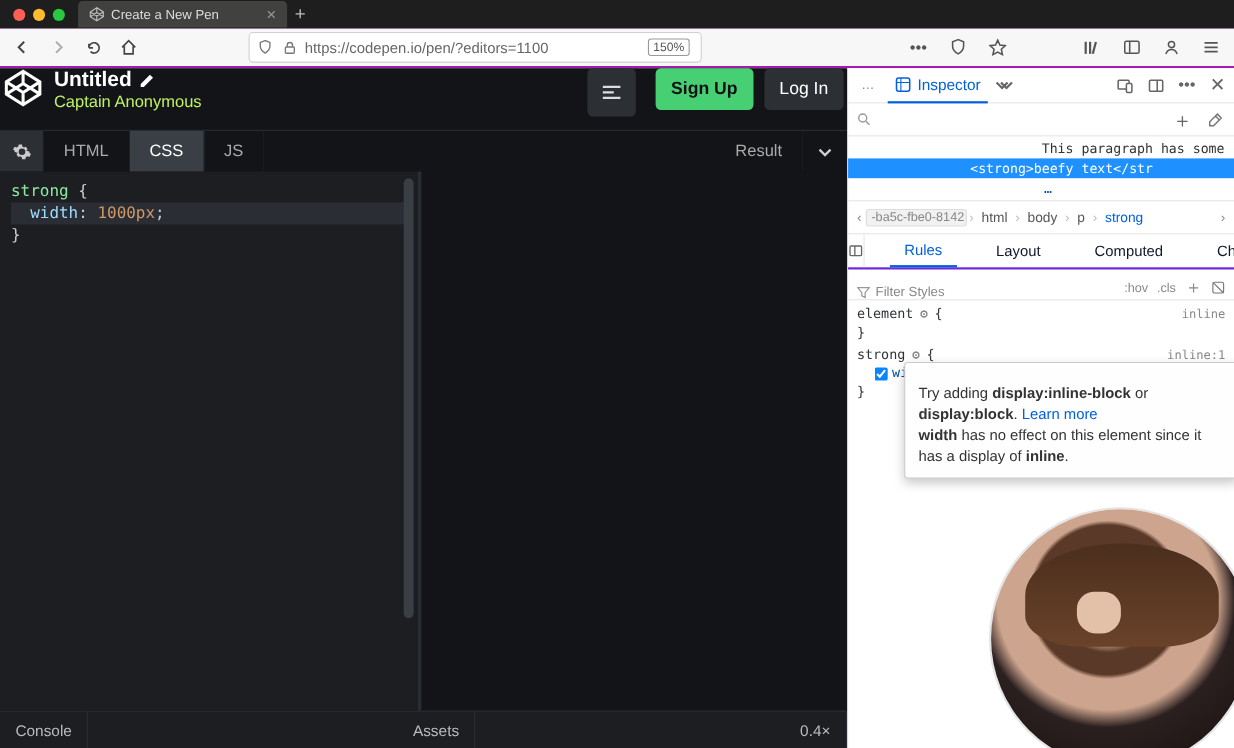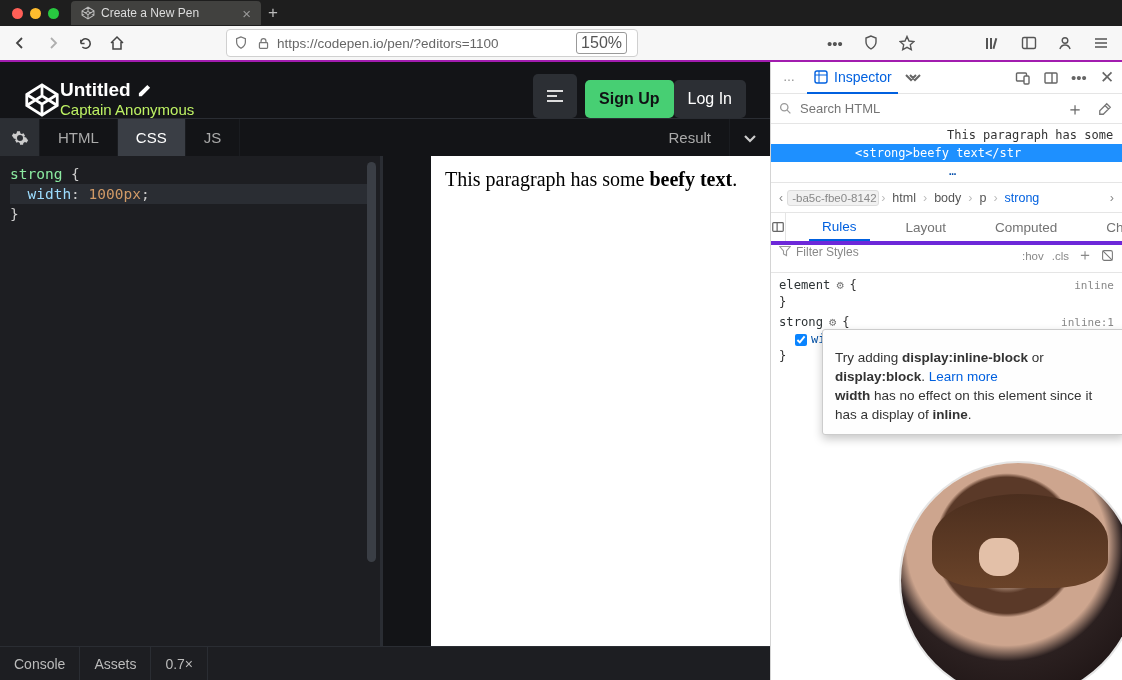--- a/index.html
+++ b/index.html
@@ -16,29 +16,29 @@
     .browser-tab { display: flex; align-items: center; background: #41413f; height: 24px; padding: 0 10px; border-radius: 4px 4px 0 0; color: #ddd; font-size: 12px; gap: 6px; min-width: 190px; }
     .browser-tab .tab-icon { width: 14px; height: 14px; display: flex; align-items: center; justify-content: center; }
     .browser-tab .tab-close { margin-left: auto; font-size: 15px; color: #999; cursor: pointer; }
     .new-tab { width: 24px; text-align: center; color: #bbb; font-size: 17px; cursor: pointer; }
 
     .nav-bar { height: 34px; display: flex; align-items: center; padding: 0 8px; gap: 6px; background: #f7f7f7; color: #333; }
     .nav-btn { width: 26px; height: 26px; display: flex; align-items: center; justify-content: center; color: #555; cursor: pointer; }
     .url-bar { flex: 1; display: flex; align-items: center; height: 28px; background: #fff; border: 1px solid #d0d0d0; border-radius: 4px; margin: 0 170px 0 90px; padding: 0 6px; gap: 6px; color: #444; }
     .url-icon { width: 16px; height: 16px; display: flex; align-items: center; justify-content: center; color: #777; }
     .url-text { flex: 1; font-size: 13.5px; color: #666; white-space: nowrap; overflow: hidden; }
-    .zoom-badge { font-size: 16px; border: 1px solid #999; border-radius: 3px; padding: 1px 4px; color: #555; margin-right: 4px; }
+    .zoom-badge { font-size: 11px; border: 1px solid #999; border-radius: 3px; padding: 1px 4px; color: #555; margin-right: 4px; }
     .nav-right { display: flex; align-items: center; gap: 10px; margin-left: 8px; }
     .nav-right .nav-btn, .nav-right .icon { color: #555; }
 
     .workspace { display: flex; height: 618px; }
 
     
     .codepen { width: 770px; background: #131417; color: #fff; display: flex; flex-direction: column; position: relative; }
-    .codepen-header { height: 56px; display: flex; align-items: flex-end; padding: 0 24px; }
+    .codepen-header { height: 56px; display: flex; align-items: flex-start; padding: 0 3px; gap: 10px; }
     .cp-logo { width: 36px; height: 36px; display: flex; align-items: center; justify-content: center; }
     .cp-title-area { flex: 1; }
     .cp-title { font-size: 19px; font-weight: 700; display: flex; align-items: center; gap: 6px; }
     .cp-subtitle { font-size: 15px; color: #bef264; }
     .cp-editor-icon { width: 44px; height: 44px; background: #2c2f34; border-radius: 5px; display: flex; align-items: center; justify-content: center; font-size: 20px; cursor: pointer; margin-right: 8px; }
     .btn-signup { background: #47cf73; color: #101114; font-weight: 700; padding: 10px 14px; border-radius: 5px; font-size: 16px; cursor: pointer; }
     .btn-login { background: #2c2f34; color: #fff; padding: 10px 14px; border-radius: 5px; font-size: 16px; cursor: pointer; }
 
     .tab-row { height: 38px; display: flex; align-items: stretch; background: #131417; border-top: 1px solid #2a2d33; }
     .settings-btn { width: 40px; display: flex; align-items: center; justify-content: center; background: #2c2f34; cursor: pointer; border-right:1px solid #1a1c20;}
@@ -54,53 +54,53 @@
     .tok-sel { color: #8be9a0; }
     .tok-brace { color: #ccc; }
     .tok-prop { color: #9cdcfe; }
     .tok-punct { color: #ccc; }
     .tok-num { color: #d19a66; }
     .line-active { background: #2a2d33; display: block; }
 
     .preview-pane { flex: 1; background: #fff; color: #000; padding: 12px 14px; font-family: Georgia, "Times New Roman", serif; font-size: 20px; }
     .preview-text strong { font-weight: 700; }
 
-    .cp-footer { height: 34px; background: #1d1e22; display: flex; align-items: stretch; border-top: 1px solid #2a2d33; }
+    .cp-footer { height: 34px; background: #1d1e22; display: flex; align-items: stretch; border-top: 1px solid #2a2d33; justify-content: space-between; }
     .cp-footer-btn { padding: 0 14px; display: flex; align-items: center; color: #bbb; font-size: 14px; border-right: 1px solid #2a2d33; cursor: pointer; }
 
     
     .devtools { width: 352px; background: #fff; border-left: 1px solid #d4d4d4; display: flex; flex-direction: column; font-size: 12px; color: #333; position:relative;}
     .dt-row1 { height: 32px; display: flex; align-items: center; gap: 6px; padding: 0 6px; border-bottom: 1px solid #e5e5e5; }
     .dt-inspector-tab { display: flex; align-items: center; gap: 5px; color: #0060df; border-bottom: 2px solid #0060df; height: 32px; padding: 0 6px; font-size: 14px; }
     .dt-tab-prev-icon { border-bottom:2px solid transparent; height:32px; width:24px; display:flex; align-items:center; justify-content:center;}
     .dt-icon { width: 18px; height: 18px; display: flex; align-items: center; justify-content: center; color: #666; cursor: pointer; }
     .dt-row1-right { margin-left: auto; display: flex; align-items: center; gap: 10px; }
 
     .dt-search { height: 30px; display: flex; align-items: center; padding: 0 8px; gap: 8px; border-bottom: 1px solid #e5e5e5; color: #888; }
     .dt-search input { flex: 1; border: none; outline: none; font-size: 13px; }
     .dt-search-right { display: flex; gap: 12px; margin-left: auto; }
 
     .dt-dom { font-family: Menlo, Consolas, monospace; font-size: 12px; line-height: 18px; padding: 2px 0; border-bottom: 1px solid #e5e5e5; }
     .dt-dom-line1 { padding-left: 176px; color: #333; white-space:nowrap; overflow:hidden;}
-    .dt-dom-line2 { background: #1e90ff; color: #fff; padding-left: 84px; white-space:nowrap; overflow:hidden;}
+    .dt-dom-line2 { background: #1e90ff; color: #fff; padding-left: 111px; white-space:nowrap; overflow:hidden;}
     .dt-dom-line3 { padding-left: 178px; color: #004caa; }
 
     .dt-breadcrumb { height: 30px; display: flex; align-items: center; padding: 0 6px; border-bottom: 1px solid #e5e5e5; gap: 2px; font-size: 12.5px; color: #555; }
     .bc-crumb { padding: 0 5px; cursor: pointer; }
     .bc-sep { color: #bbb; }
     .bc-file { color: #888; background:#f1f1f1; border:1px solid #ddd; border-radius:3px; padding:1px 4px; font-size:11.5px; white-space:nowrap; overflow:hidden; max-width:92px;}
     .bc-crumb.sel { color: #0060df; }
     .bc-arrow { color:#888; padding:0 2px; cursor:pointer;}
 
-    .dt-subtabs { height: 32px; display: flex; align-items: center; border-bottom: 4px solid #6d28d9; font-size: 13.5px; gap: 23px; }
+    .dt-subtabs { height: 32px; display: flex; align-items: center; border-bottom: 2px solid #6d28d9; font-size: 13.5px; gap: 23px; }
     .dt-subtabs .side-icon { width: 32px; display: flex; justify-content: center; color: #666; border-right: 1px solid #e5e5e5; height:100%; align-items:center;}
-    .dt-subtab { padding: 0 13px; height: 100%; display: flex; align-items: center; color: #737373; cursor: pointer; }
+    .dt-subtab { padding: 0 13px; height: 100%; display: flex; align-items: center; color: #0f172a; cursor: pointer; }
     .dt-subtab.active { color: #0060df; border-bottom: 2px solid #0060df; }
 
-    .dt-filter { height: 28px; display: flex; align-items: flex-start; padding: 0 8px; border-bottom: 1px solid #e5e5e5; color: #888; font-size: 12px; }
+    .dt-filter { height: 28px; display: flex; align-items: flex-end; padding: 0 8px; border-bottom: 1px solid #e5e5e5; color: #888; font-size: 12px; }
     .dt-filter-right { margin-left: auto; display: flex; gap: 8px; align-items: center; }
     .dt-filter-right span { cursor: pointer; font-size: 11.5px; }
 
     .dt-rules { flex: 1; padding: 4px 8px; font-family: Menlo, Consolas, monospace; font-size: 12.2px; line-height: 17px; color: #333; position: relative; }
     .rule-head { display: flex; }
     .rule-selector { color: #2e3436; }
     .rule-source { margin-left: auto; color: #888; font-size: 11px; }
     .rule-decl { padding-left: 16px; display: flex; align-items: center; gap: 4px; }
     .rule-chk { width: 12px; height: 12px; accent-color: #0a84ff; }
     .rule-prop { color: #0451a5; }
@@ -264,31 +264,26 @@
         </div>
     </div>
 
     <div class="cp-main">
       <div class="editor-pane">
         <div class="code-line"><span class="tok-sel">strong</span><span class="tok-brace"> {</span></div>
         <div class="code-line line-active"><span class="tok-prop">  width</span><span class="tok-punct">: </span><span class="tok-num">1000px</span><span class="tok-punct">;</span></div>
         <div class="code-line"><span class="tok-brace">}</span></div>
         <div class="editor-scroll"></div>
       </div>
-      <div class="preview-pane">
-        <span class="preview-text">
-          <span>This paragraph has some </span><strong>beefy text</strong><span>.</span>
-        </span>
-      </div>
     </div>
 
     <div class="cp-footer">
       <div class="cp-footer-btn">Console</div>
       <div class="cp-footer-btn">Assets</div>
-      <div class="cp-footer-btn">0.7×</div>
+      <div class="cp-footer-btn">0.4×</div>
     </div>
   </div>
 
   <div class="devtools">
     <div class="dt-row1">
       <div class="dt-tab-prev-icon" style="color:#888">…</div>
       <div class="dt-inspector-tab">
         <span>
             <svg width="16" height="16" viewBox="0 0 16 16" fill="none" stroke="#0060df" stroke-width="1.4">
               <rect x="2" y="2" width="12" height="12" rx="2"></rect>
@@ -320,21 +315,20 @@
       </div>
     </div>
 
     <div class="dt-search">
       <span>
           <svg width="13" height="13" viewBox="0 0 16 16" fill="none" stroke="#999" stroke-width="1.6">
             <circle cx="6.5" cy="6.5" r="4.5"></circle>
             <path d="M10 10l4 4"></path>
           </svg>
         </span>
-      <input placeholder="Search HTML" style="">
       <div class="dt-search-right">
         <span class="dt-icon" style="font-size:18px">＋</span>
         <span class="dt-icon">
             <svg width="14" height="14" viewBox="0 0 16 16" fill="none" stroke="#777" stroke-width="1.5">
               <path d="M10 2 14 6l-2 2-4-4zM8 4 2 10v4h4l6-6"></path>
             </svg>
           </span>
       </div>
     </div>
 

